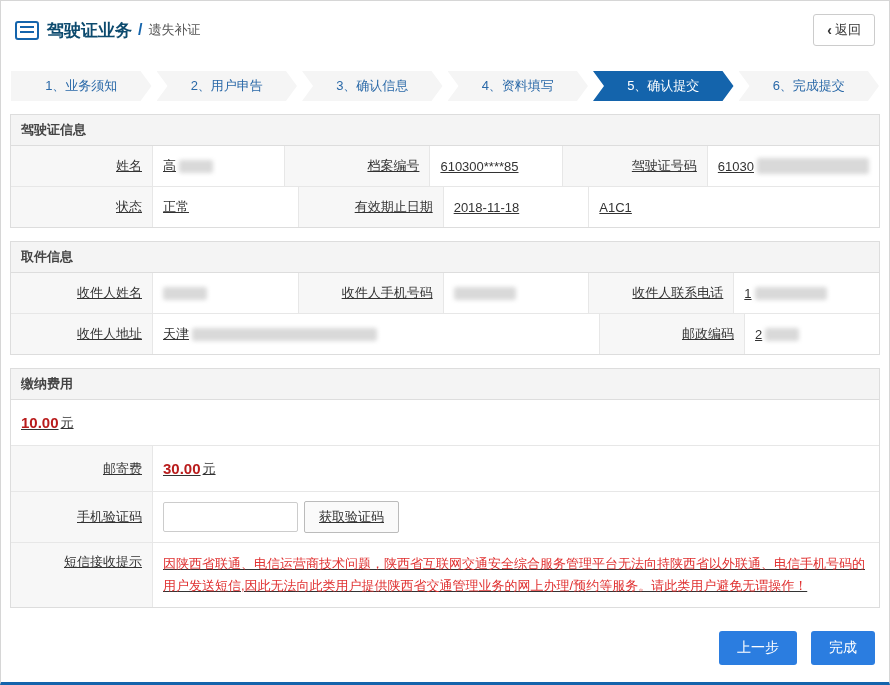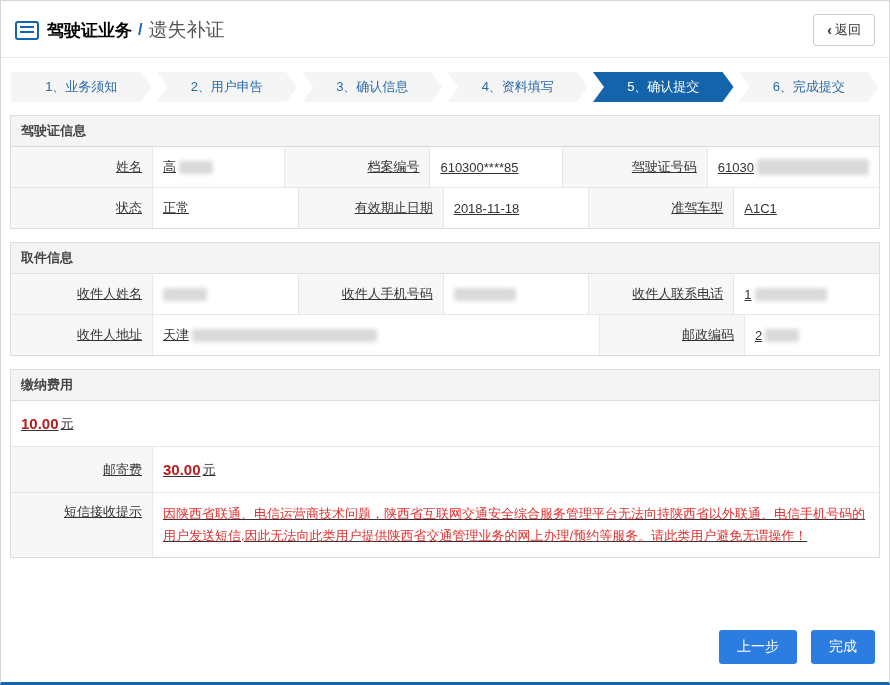--- a/index.html
+++ b/index.html
@@ -11,23 +11,23 @@
           display: flex; flex-direction: column; overflow: hidden; }
 
   
   .header { display: flex; align-items: center; padding: 13px 14px 11px 14px; }
   .doc-icon { width: 24px; height: 19px; border: 2px solid #1464ac; border-radius: 3px;
               margin-right: 8px; position: relative; flex: 0 0 auto; }
   .doc-icon::before, .doc-icon::after { content: ""; position: absolute; left: 3px; right: 3px;
               height: 2px; background: #1464ac; }
   .doc-icon::before { top: 3px; }
   .doc-icon::after  { top: 8px; }
-  .title { font-size: 17px; font-weight: bold; color: #000000; }
+  .title { font-size: 17px; font-weight: bold; color: #0c4a6e; }
   .title-sep { font-size: 16px; font-weight: bold; color: #1464ac; margin: 0 6px; }
-  .subtitle { font-size: 19px; color: #555; text-align: center; }
+  .subtitle { font-size: 13px; color: #555; text-align: center; }
   .back-btn { margin-left: auto; background: #fff; border: 1px solid #ccc; border-radius: 3px;
               padding: 6px 13px; font-size: 13px; color: #333; cursor: pointer;
               display: flex; align-items: center; gap: 3px; }
   .back-chevron { font-size: 14px; line-height: 1; color: #333; font-weight: bold; }
   .header-divider { height: 1px; background: #e9e9e9; }
 
   
   .steps { display: flex; gap: 5px; padding: 14px 10px 13px 10px; }
   .step { flex: 1; height: 30px; line-height: 30px; text-align: center;
           background: #f5f5f5; color: #2a69a8; font-size: 13px; cursor: pointer;
@@ -112,21 +112,20 @@
       <div class="cell">
         <span>61030</span>
           <span class="redact rw-112"></span>
       </div>
     </div>
     <div class="row row-3">
       <div class="cell label">状态</div>
       <div class="cell">正常</div>
       <div class="cell label">有效期止日期</div>
       <div class="cell">2018-11-18</div>
-      <div class="cell label">准驾车型</div>
       <div class="cell">A1C1</div>
     </div>
   </div>
 
   <div class="section">
     <div class="section-title">取件信息</div>
     <div class="row row-3">
       <div class="cell label">收件人姓名</div>
       <div class="cell">
         <span></span>
@@ -166,20 +165,27 @@
       </div>
     </div>
     <div class="row row-fee">
       <div class="cell label fee-cell">邮寄费</div>
       <div class="cell fee-cell">
         <span class="fee-num">30.00</span>
         <span class="fee-unit">元</span>
       </div>
     </div>
     <div class="row row-fee">
+      <div class="cell label code-cell">手机验证码</div>
+      <div class="cell code-cell">
+        <input class="sms-input" type="text" value="" style="">
+        <button class="get-code-btn">获取验证码</button>
+      </div>
+    </div>
+    <div class="row row-fee">
       <div class="cell label notice-cell">短信接收提示</div>
       <div class="cell notice-cell">
         <span class="notice-text">因陕西省联通、电信运营商技术问题，陕西省互联网交通安全综合服务管理平台无法向持陕西省以外联通、电信手机号码的用户发送短信,因此无法向此类用户提供陕西省交通管理业务的网上办理/预约等服务。请此类用户避免无谓操作！</span>
       </div>
     </div>
   </div>
 
   <div class="footer">
     <button class="btn-primary">上一步</button>
     <button class="btn-primary">完成</button>

